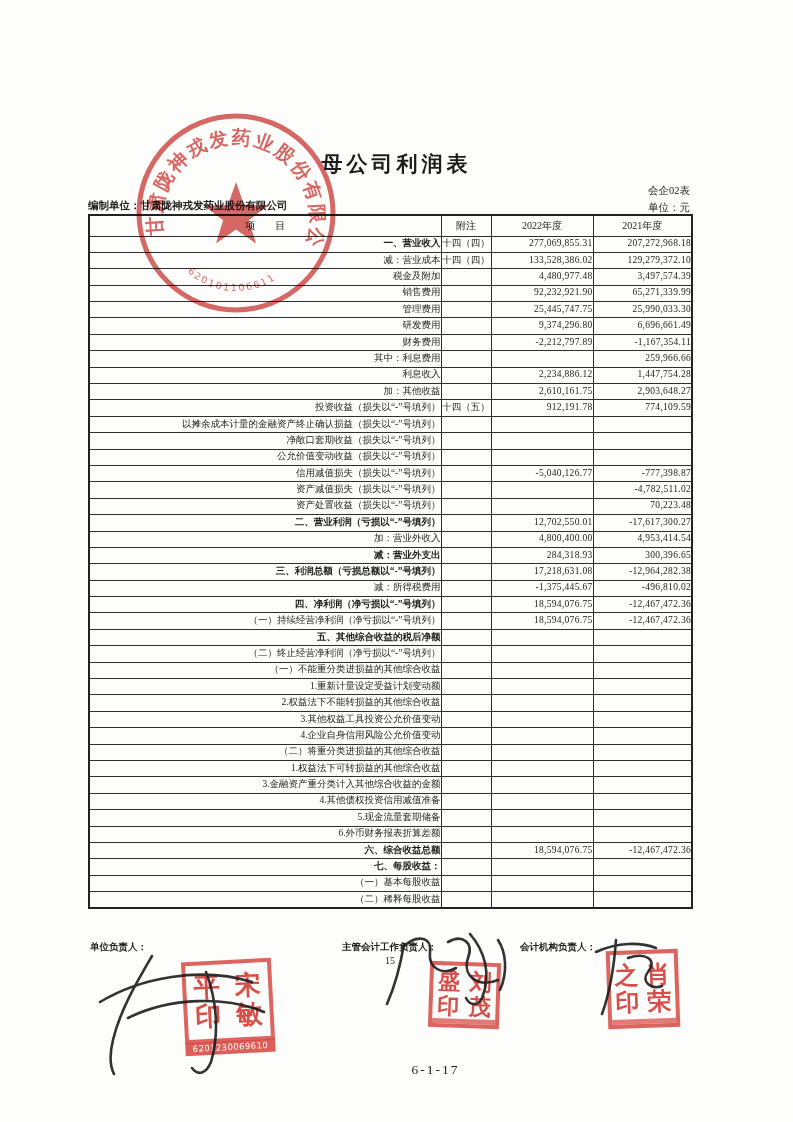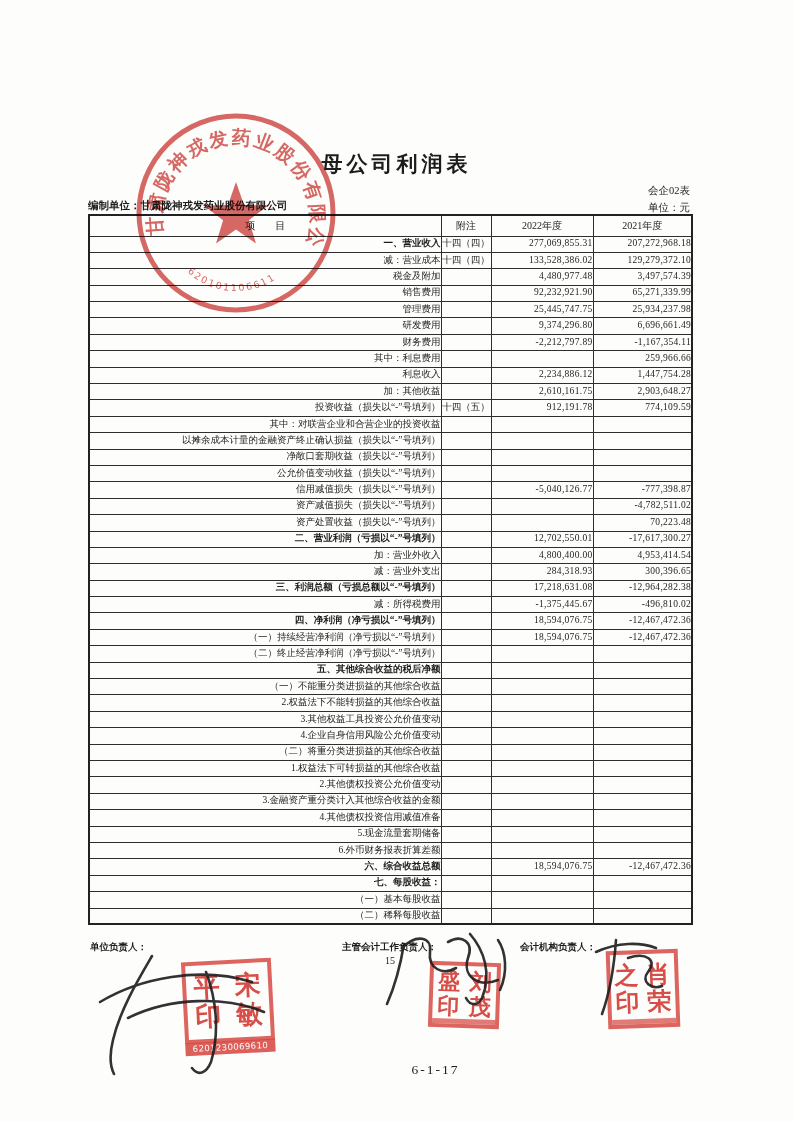--- a/index.html
+++ b/index.html
@@ -90,21 +90,21 @@
           <tr>
             <td class="c-item" style="padding-left: 36px;">销售费用</td>
             <td class="c-note"></td>
             <td class="c-num">92,232,921.90</td>
             <td class="c-num">65,271,339.99</td>
           </tr>
           <tr>
             <td class="c-item" style="padding-left: 36px;">管理费用</td>
             <td class="c-note"></td>
             <td class="c-num">25,445,747.75</td>
-            <td class="c-num">25,934,237.98</td>
+            <td class="c-num">25,990,033.30</td>
           </tr>
           <tr>
             <td class="c-item" style="padding-left: 36px;">研发费用</td>
             <td class="c-note"></td>
             <td class="c-num">9,374,296.80</td>
             <td class="c-num">6,696,661.49</td>
           </tr>
           <tr>
             <td class="c-item" style="padding-left: 36px;">财务费用</td>
             <td class="c-note"></td>
@@ -129,26 +129,20 @@
             <td class="c-num">2,610,161.75</td>
             <td class="c-num">2,903,648.27</td>
           </tr>
           <tr>
             <td class="c-item" style="padding-left: 36px;">投资收益（损失以“-”号填列）</td>
             <td class="c-note">十四（五）</td>
             <td class="c-num">912,191.78</td>
             <td class="c-num">774,109.59</td>
           </tr>
           <tr>
-            <td class="c-item" style="padding-left: 50px;">其中：对联营企业和合营企业的投资收益</td>
-            <td class="c-note"></td>
-            <td class="c-num"></td>
-            <td class="c-num"></td>
-          </tr>
-          <tr>
             <td class="c-item" style="padding-left: 36px;">以摊余成本计量的金融资产终止确认损益（损失以“-”号填列）</td>
             <td class="c-note"></td>
             <td class="c-num"></td>
             <td class="c-num"></td>
           </tr>
           <tr>
             <td class="c-item" style="padding-left: 48px;">净敞口套期收益（损失以“-”号填列）</td>
             <td class="c-note"></td>
             <td class="c-num"></td>
             <td class="c-num"></td>
@@ -183,21 +177,21 @@
             <td class="c-num">12,702,550.01</td>
             <td class="c-num">-17,617,300.27</td>
           </tr>
           <tr>
             <td class="c-item" style="padding-left: 14px;">加：营业外收入</td>
             <td class="c-note"></td>
             <td class="c-num">4,800,400.00</td>
             <td class="c-num">4,953,414.54</td>
           </tr>
           <tr>
-            <td class="c-item" style="padding-left: 14px;">减：营业外支出</td>
+            <td class="c-item" style="padding-left: 14px; font-weight: bold;">减：营业外支出</td>
             <td class="c-note"></td>
             <td class="c-num">284,318.93</td>
             <td class="c-num">300,396.65</td>
           </tr>
           <tr>
             <td class="c-item bold" style="padding-left: 4px;">三、利润总额（亏损总额以“-”号填列）</td>
             <td class="c-note"></td>
             <td class="c-num">17,218,631.08</td>
             <td class="c-num">-12,964,282.38</td>
           </tr>
@@ -213,38 +207,44 @@
             <td class="c-num">18,594,076.75</td>
             <td class="c-num">-12,467,472.36</td>
           </tr>
           <tr>
             <td class="c-item" style="padding-left: 14px;">（一）持续经营净利润（净亏损以“-”号填列）</td>
             <td class="c-note"></td>
             <td class="c-num">18,594,076.75</td>
             <td class="c-num">-12,467,472.36</td>
           </tr>
           <tr>
+            <td class="c-item bold" style="padding-left: 4px;">五、其他综合收益的税后净额</td>
+            <td class="c-note"></td>
+            <td class="c-num"></td>
+            <td class="c-num"></td>
+          </tr>
+          <tr>
             <td class="c-item" style="padding-left: 14px;">（二）终止经营净利润（净亏损以“-”号填列）</td>
             <td class="c-note"></td>
             <td class="c-num"></td>
             <td class="c-num"></td>
           </tr>
           <tr>
-            <td class="c-item bold" style="padding-left: 4px;">五、其他综合收益的税后净额</td>
-            <td class="c-note"></td>
-            <td class="c-num"></td>
-            <td class="c-num"></td>
-          </tr>
-          <tr>
             <td class="c-item" style="padding-left: 14px;">（一）不能重分类进损益的其他综合收益</td>
             <td class="c-note"></td>
             <td class="c-num"></td>
             <td class="c-num"></td>
           </tr>
           <tr>
+            <td class="c-item" style="padding-left: 36px;">1.重新计量设定受益计划变动额</td>
+            <td class="c-note"></td>
+            <td class="c-num"></td>
+            <td class="c-num"></td>
+          </tr>
+          <tr>
             <td class="c-item" style="padding-left: 36px;">2.权益法下不能转损益的其他综合收益</td>
             <td class="c-note"></td>
             <td class="c-num"></td>
             <td class="c-num"></td>
           </tr>
           <tr>
             <td class="c-item" style="padding-left: 36px;">3.其他权益工具投资公允价值变动</td>
             <td class="c-note"></td>
             <td class="c-num"></td>
             <td class="c-num"></td>
@@ -256,26 +256,20 @@
             <td class="c-num"></td>
           </tr>
           <tr>
             <td class="c-item" style="padding-left: 14px;">（二）将重分类进损益的其他综合收益</td>
             <td class="c-note"></td>
             <td class="c-num"></td>
             <td class="c-num"></td>
           </tr>
           <tr>
             <td class="c-item" style="padding-left: 36px;">1.权益法下可转损益的其他综合收益</td>
-            <td class="c-note"></td>
-            <td class="c-num"></td>
-            <td class="c-num"></td>
-          </tr>
-          <tr>
-            <td class="c-item" style="padding-left: 36px;">2.其他债权投资公允价值变动</td>
             <td class="c-note"></td>
             <td class="c-num"></td>
             <td class="c-num"></td>
           </tr>
           <tr>
             <td class="c-item" style="padding-left: 36px;">3.金融资产重分类计入其他综合收益的金额</td>
             <td class="c-note"></td>
             <td class="c-num"></td>
             <td class="c-num"></td>
           </tr>

